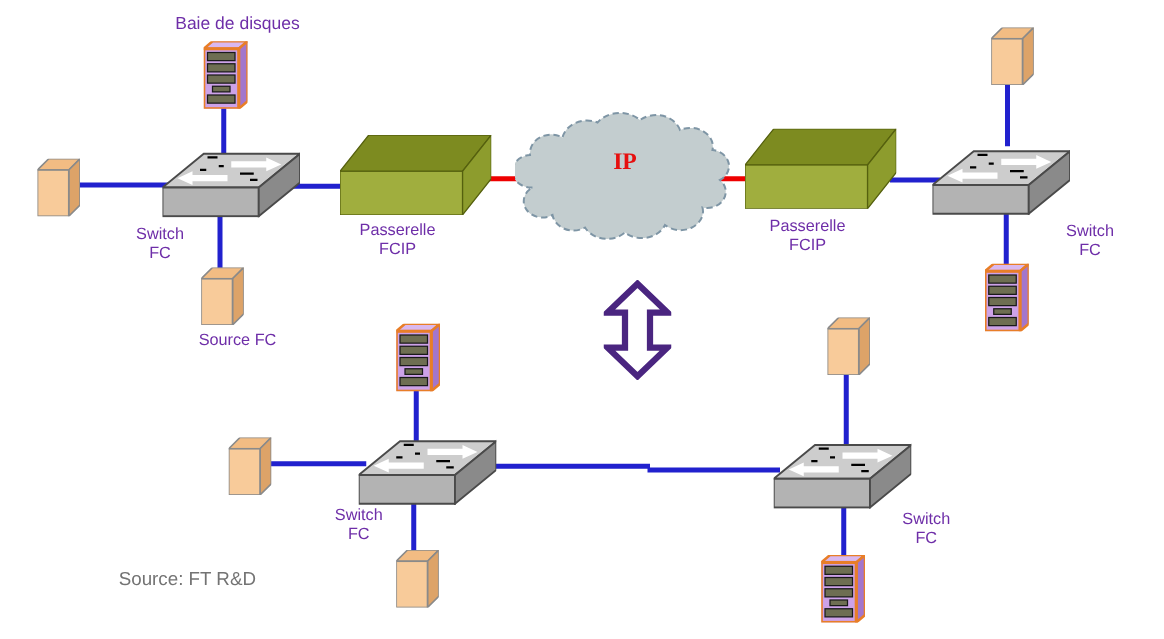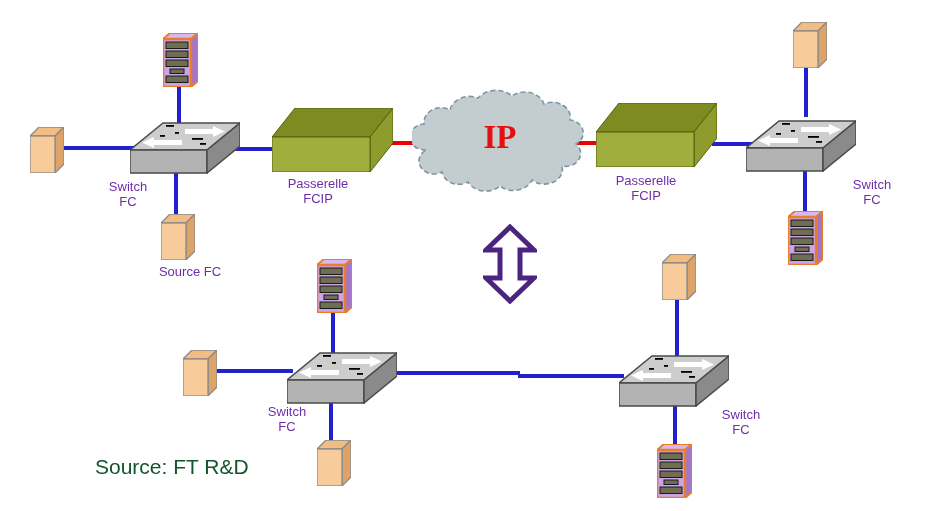--- a/index.html
+++ b/index.html
@@ -5,22 +5,22 @@
   html,body{margin:0;padding:0;background:#ffffff;}
   .stage{position:relative;width:931px;height:511px;background:#ffffff;overflow:hidden;
          font-family:"Liberation Sans",sans-serif;}
   .node{position:absolute;z-index:2;}
   .link{position:absolute;background:#2121ce;z-index:1;}
   .link.red{background:#ee0000;}
   .lbl{position:absolute;z-index:3;color:#6e2ea8;font-size:13px;line-height:15px;
        text-align:center;white-space:nowrap;}
   .lbl.big{font-size:14px;}
   .ip-lbl{position:absolute;z-index:4;color:#e60f0f;font-family:"Liberation Serif",serif;
-          font-weight:bold;font-size:33px;text-align:center;}
-  .src{position:absolute;z-index:3;color:#14532d;font-size:21px;}
+          font-weight:bold;font-size:19px;text-align:center;}
+  .src{position:absolute;z-index:3;color:#737373;font-size:15px;}
   .defs{position:absolute;width:0;height:0;overflow:hidden;}
 </style>
 </head>
 <body>
 
 <div class="stage">
 
   <svg class="defs" aria-hidden="true">
     <defs>
       <symbol id="sym-switch" viewBox="0 0 110 58">
@@ -171,20 +171,21 @@
     <svg width="34" height="46">
         <use href="#sym-server"></use>
       </svg>
   </div>
   <div class="node" style="left:657px;top:444px;width:35px;height:54px;">
     <svg width="35" height="54">
         <use href="#sym-disk"></use>
       </svg>
   </div>
 
+  <div class="lbl big" style="left:110px;top:11px;width:160px;">Baie de disques</div>
 
   <div class="lbl" style="left:88px;top:179px;width:80px;">
     <div>Switch</div>
     <div>FC</div>
   </div>
 
   <div class="lbl" style="left:130px;top:264px;width:120px;">Source FC</div>
 
   <div class="lbl" style="left:258px;top:176px;width:120px;">
     <div>Passerelle</div>

